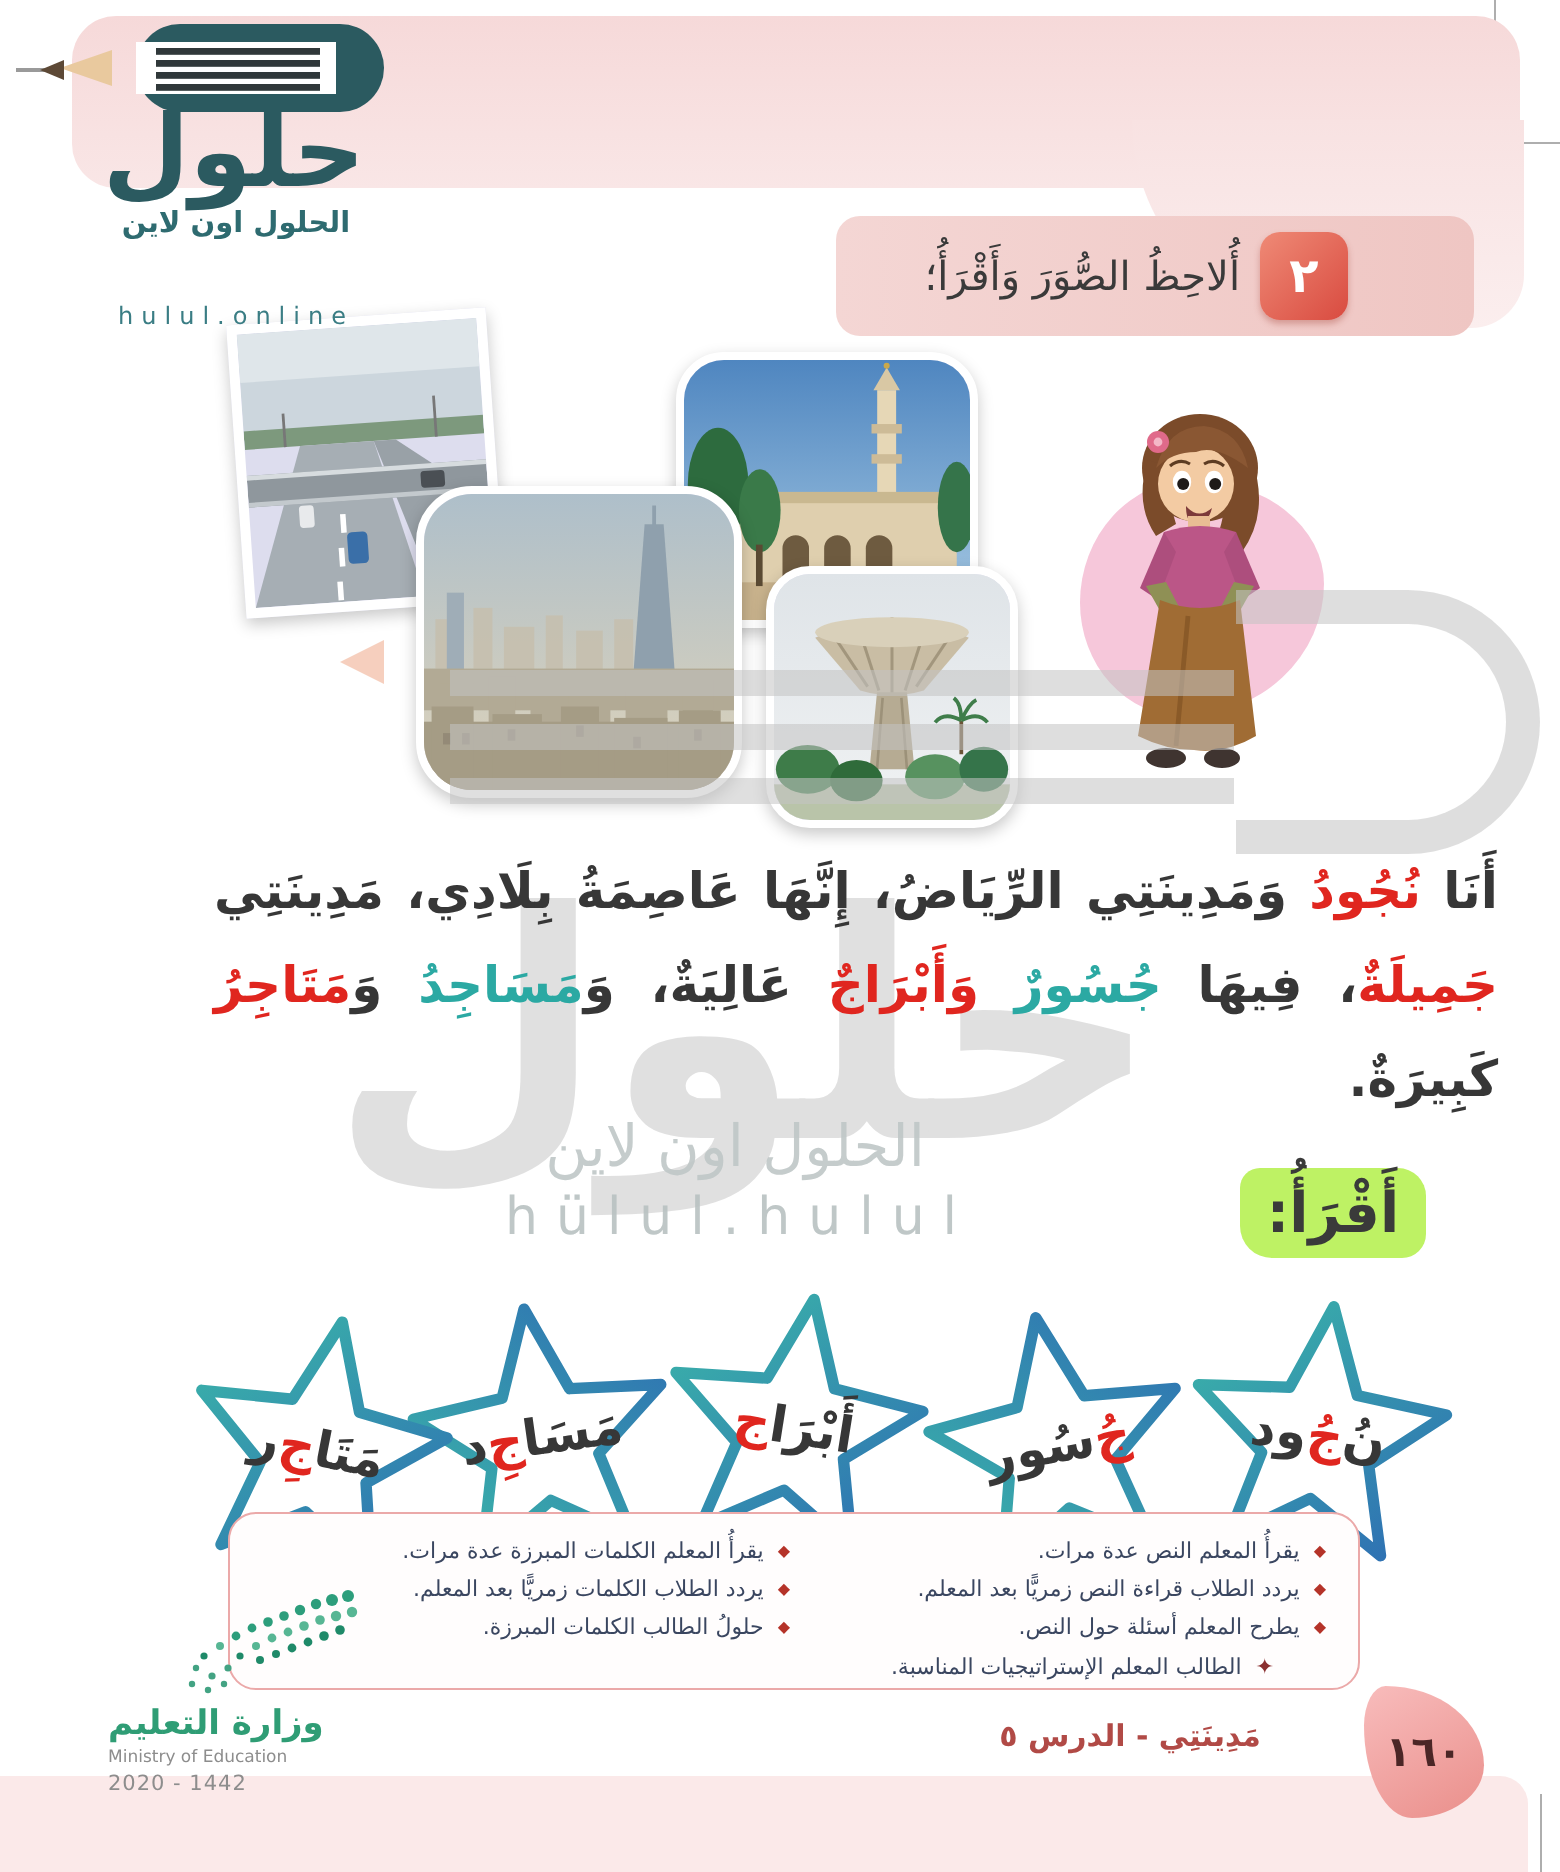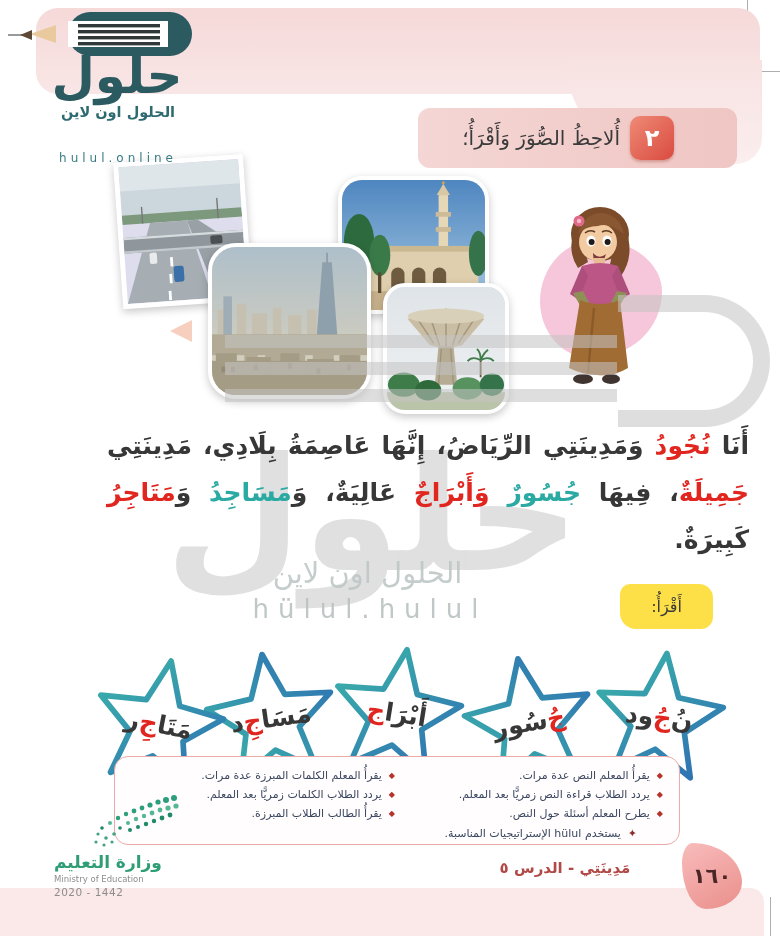--- a/index.html
+++ b/index.html
@@ -65,23 +65,23 @@
   .wm-domain { position:absolute; left:180px; top:594px; width:380px; text-align:center;
     font-size:26px; letter-spacing:9px; color:#b9c2c2; opacity:.9; z-index:3; pointer-events:none; }
 
   
   .paragraph { position:absolute; left:107px; top:422px; width:642px; direction:rtl;
     font-size:25px; font-weight:bold; line-height:47px; text-align:justify; text-align-last:right;
     color:#373737; z-index:4; }
   .seg-dark { color:#373737; } .seg-red { color:#e0261f; } .seg-teal { color:#2ba9a3; }
 
   
-  .read-label { position:absolute; left:620px; top:584px; width:93px; height:45px; background:#fde047;
+  .read-label { position:absolute; left:620px; top:584px; width:93px; height:45px; background:#bef264;
     border-radius:10px 14px 12px 16px; display:flex; align-items:center; justify-content:center;
-    font-size:16px; font-weight:normal; color:#3a3a3a; z-index:4; direction:rtl; }
+    font-size:28px; font-weight:bold; color:#3a3a3a; z-index:4; direction:rtl; }
 
   
   .star { position:absolute; width:147px; height:142px; z-index:4; }
   .star svg { position:absolute; inset:0; width:100%; height:100%; }
   .star .word { position:absolute; inset:0; display:flex; align-items:center; justify-content:center;
     padding-top:6px; font-size:25px; font-weight:bold; direction:rtl; }
   .star1 { left:586px; top:643px; transform:rotate(7deg); }
   .star2 { left:455px; top:648px; transform:rotate(-10deg); }
   .star3 { left:324px; top:639px; transform:rotate(9deg); }
   .star4 { left:197px; top:644px; transform:rotate(-8deg); }
@@ -416,35 +416,35 @@
         <div class="note-item">
           <span class="note-bullet">◆</span>
           <span>يردد الطلاب قراءة النص زمريًّا بعد المعلم.</span>
         </div>
         <div class="note-item">
           <span class="note-bullet">◆</span>
           <span>يطرح المعلم أسئلة حول النص.</span>
         </div>
         <div class="note-footer">
           <span class="note-bullet">✦</span>
-          <span>يستخدم hülul الإستراتيجيات المناسبة.</span>
+          <span>الطالب المعلم الإستراتيجيات المناسبة.</span>
         </div>
       </div>
       <div class="notes-col">
         <div class="note-item">
           <span class="note-bullet">◆</span>
           <span>يقرأُ المعلم الكلمات المبرزة عدة مرات.</span>
         </div>
         <div class="note-item">
           <span class="note-bullet">◆</span>
           <span>يردد الطلاب الكلمات زمريًّا بعد المعلم.</span>
         </div>
         <div class="note-item">
           <span class="note-bullet">◆</span>
-          <span>يقرأُ الطالب الطلاب المبرزة.</span>
+          <span>حلولُ الطالب الكلمات المبرزة.</span>
         </div>
       </div>
     </div>
   </div>
 
   <div class="ministry">
     <svg style="position:absolute;left:38px;top:0;" width="92" height="60" viewBox="0 0 92 60">
       <g fill="#2d9e7c">
         <circle cx="84" cy="8" r="3"></circle>
           <circle cx="76" cy="10" r="3"></circle>

